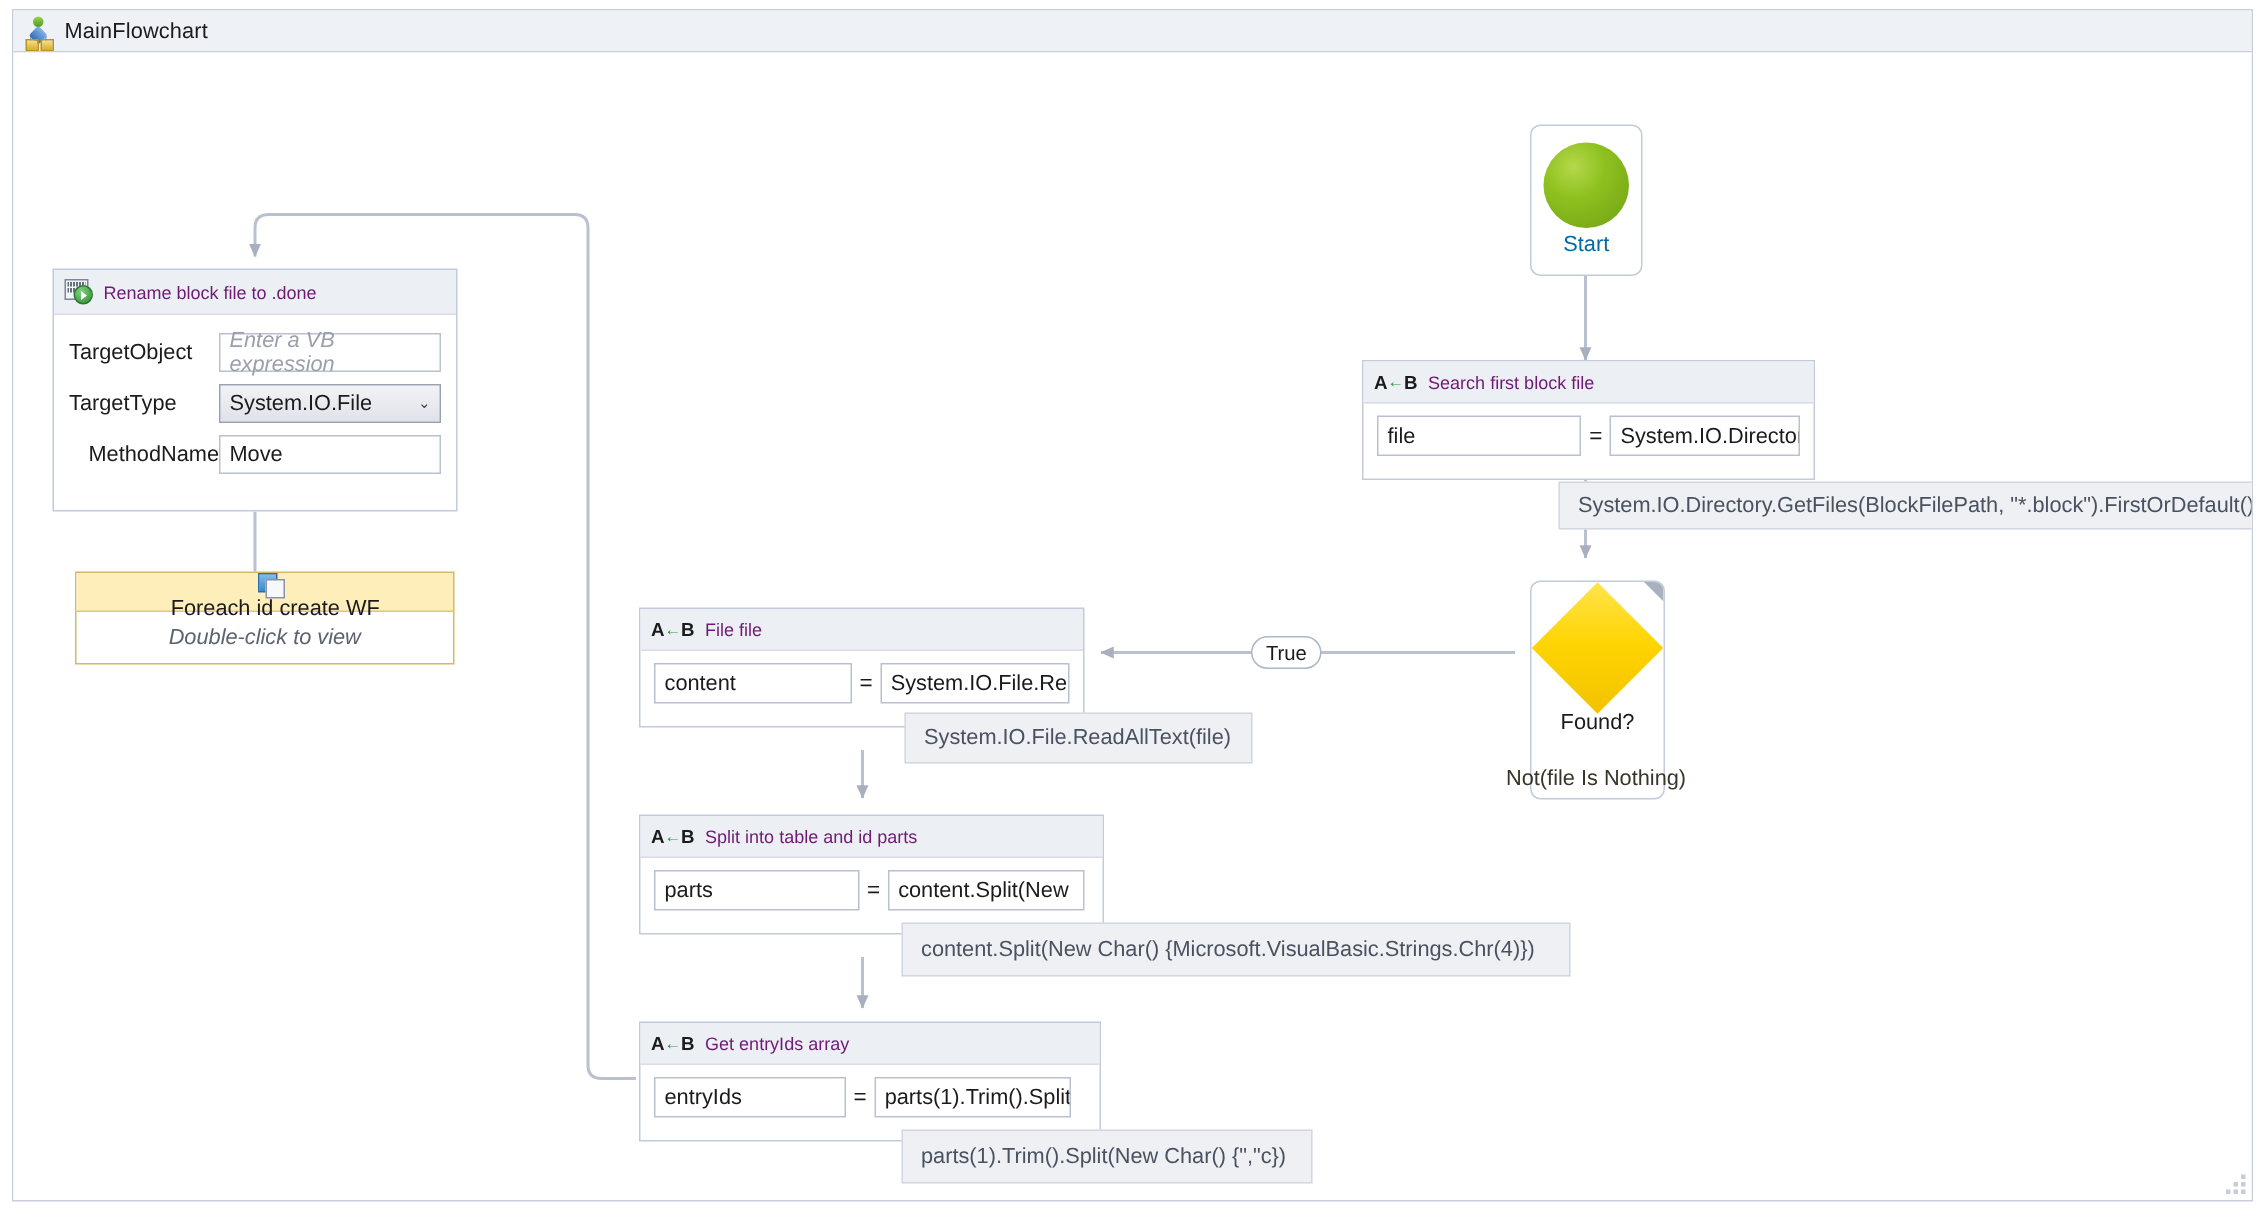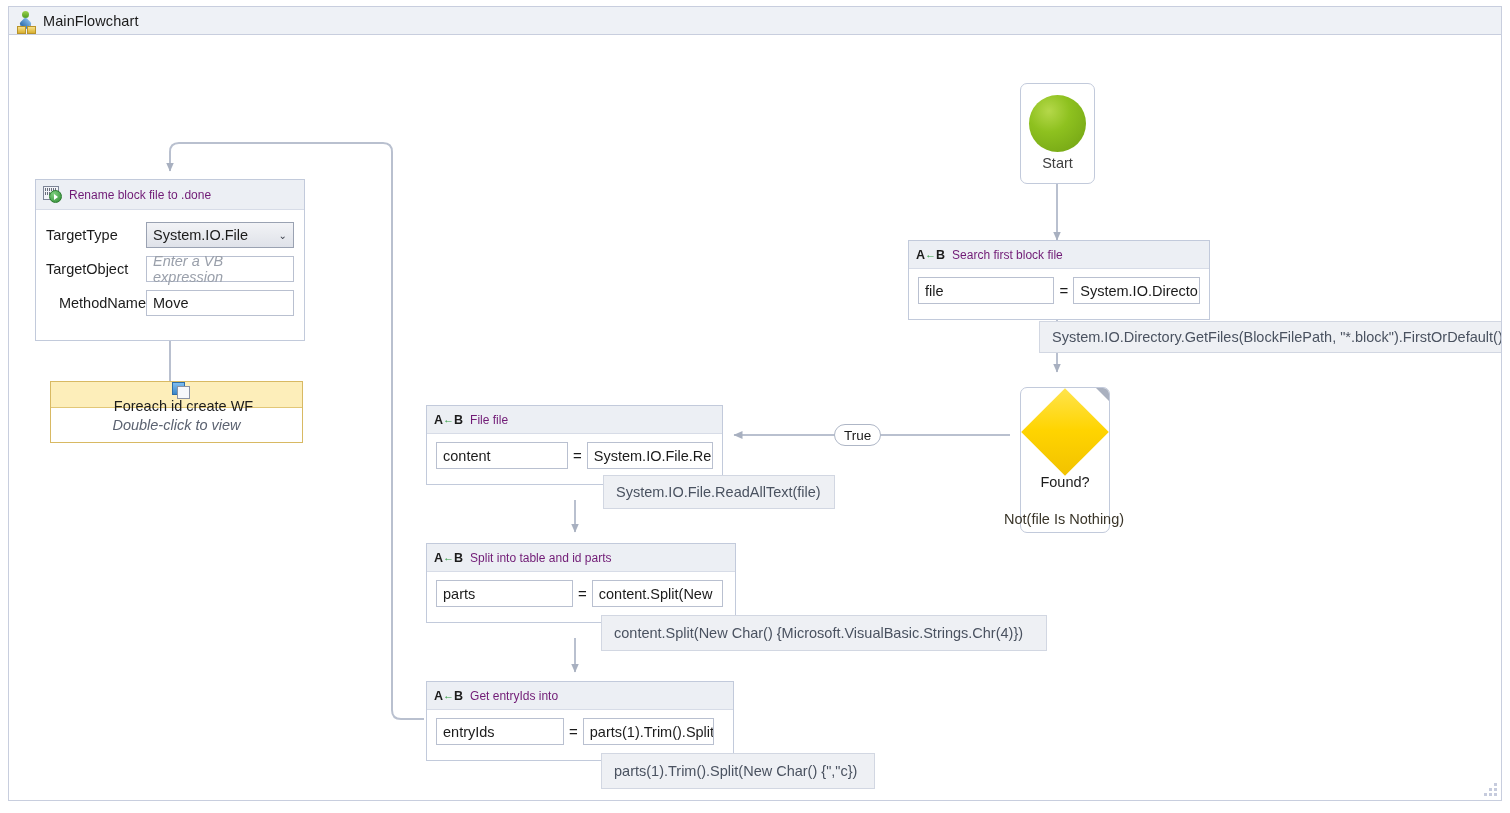--- a/index.html
+++ b/index.html
@@ -107,21 +107,21 @@
 
   
   .startnode{
     position:absolute;box-sizing:border-box;background:#fff;border:1px solid #c2cadb;
     border-radius:7px;display:flex;flex-direction:column;align-items:center;
   }
   .startnode .ball{
     width:57px;height:57px;border-radius:50%;margin-top:11px;
     background:radial-gradient(circle at 35% 28%,#b5d84a 0%,#8ec11f 38%,#6fa013 100%);
   }
-  .startnode .lbl{font-size:14.5px;color:#404040;margin-top:3px;}
+  .startnode .lbl{font-size:14.5px;color:#0369a1;margin-top:3px;}
 
   
   .decision{
     position:absolute;box-sizing:border-box;background:#fff;border:1px solid #c2cadb;
     border-radius:7px;display:flex;flex-direction:column;align-items:center;overflow:hidden;
   }
   .decision .dia{
     width:62px;height:62px;margin-top:13px;
     background:linear-gradient(135deg,#ffe44d 0%,#ffd400 48%,#f2c200 100%);
     transform:rotate(45deg);
@@ -254,21 +254,21 @@
           <span class="eq">=</span>
           <span class="fld" style="width:131px;">content.Split(New </span>
         </div>
       </div>
     </div>
     <div class="tip" style="left:592px;top:580px;width:446px;height:36px;">content.Split(New Char() {Microsoft.VisualBasic.Strings.Chr(4)})</div>
 
     <div class="node" style="left:417px;top:646px;width:308px;height:80px;">
       <div class="hdr">
         <span class="ic-assign"><span>A</span><span class="ar">←</span><span>B</span></span>
-        <span class="title">Get entryIds into</span>
+        <span class="title">Get entryIds array</span>
       </div>
       <div class="body">
         <div class="assign-row">
           <span class="fld" style="width:128px;">entryIds</span>
           <span class="eq">=</span>
           <span class="fld" style="width:131px;">parts(1).Trim().Split</span>
         </div>
       </div>
     </div>
     <div class="tip" style="left:592px;top:718px;width:274px;height:36px;">parts(1).Trim().Split(New Char() {","c})</div>
@@ -279,29 +279,29 @@
           <span class="chip">
               <b></b>
               <i></i>
             </span>
             <span class="play"></span>
         </span>
         <span class="title">Rename block file to .done</span>
       </div>
       <div class="body" style="padding:12px 10px 10px 10px;">
         <div class="prop">
+          <span class="pname">TargetObject</span>
+          <span class="inp ph">Enter a VB expression</span>
+        </div>
+        <div class="prop">
           <span class="pname">TargetType</span>
           <span class="combo">
             <span>System.IO.File</span>
             <span class="chev">⌄</span>
           </span>
-        </div>
-        <div class="prop">
-          <span class="pname">TargetObject</span>
-          <span class="inp ph">Enter a VB expression</span>
         </div>
         <div class="prop">
           <span class="pname">MethodName</span>
           <span class="inp">Move</span>
         </div>
       </div>
     </div>
 
     <div class="foreach" style="left:41px;top:346px;width:253px;height:62px;">
       <div class="hdr">

